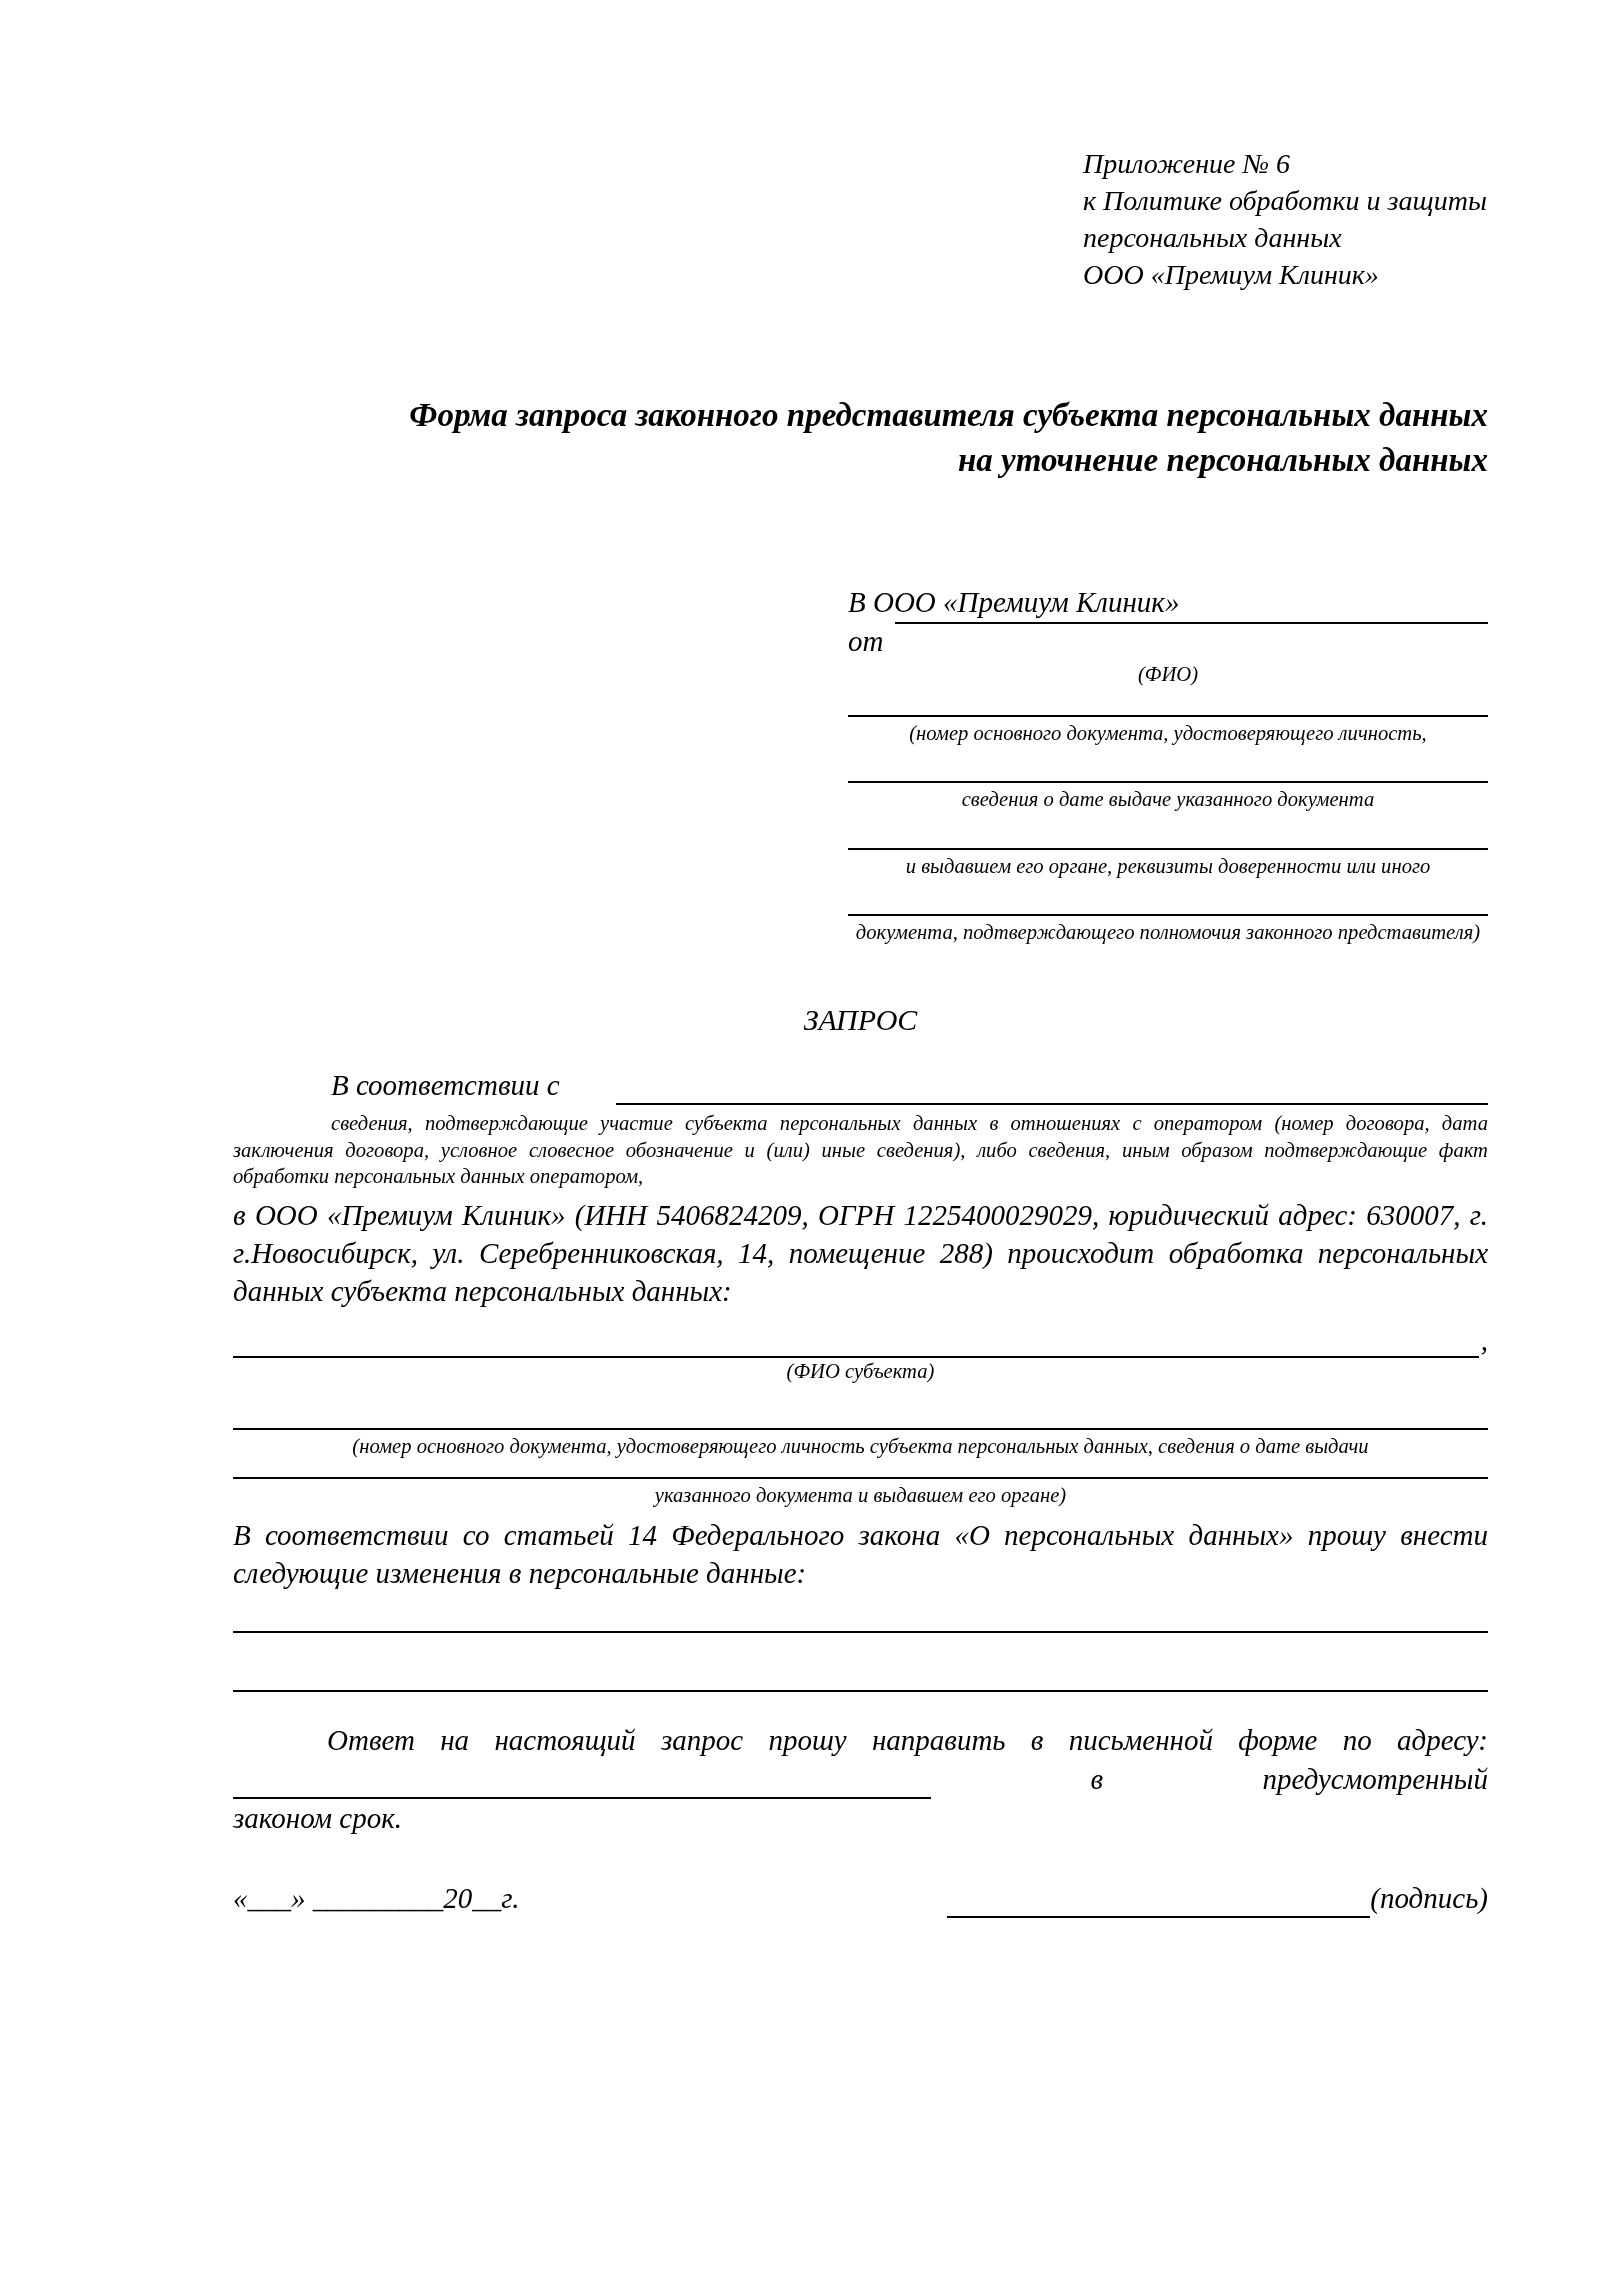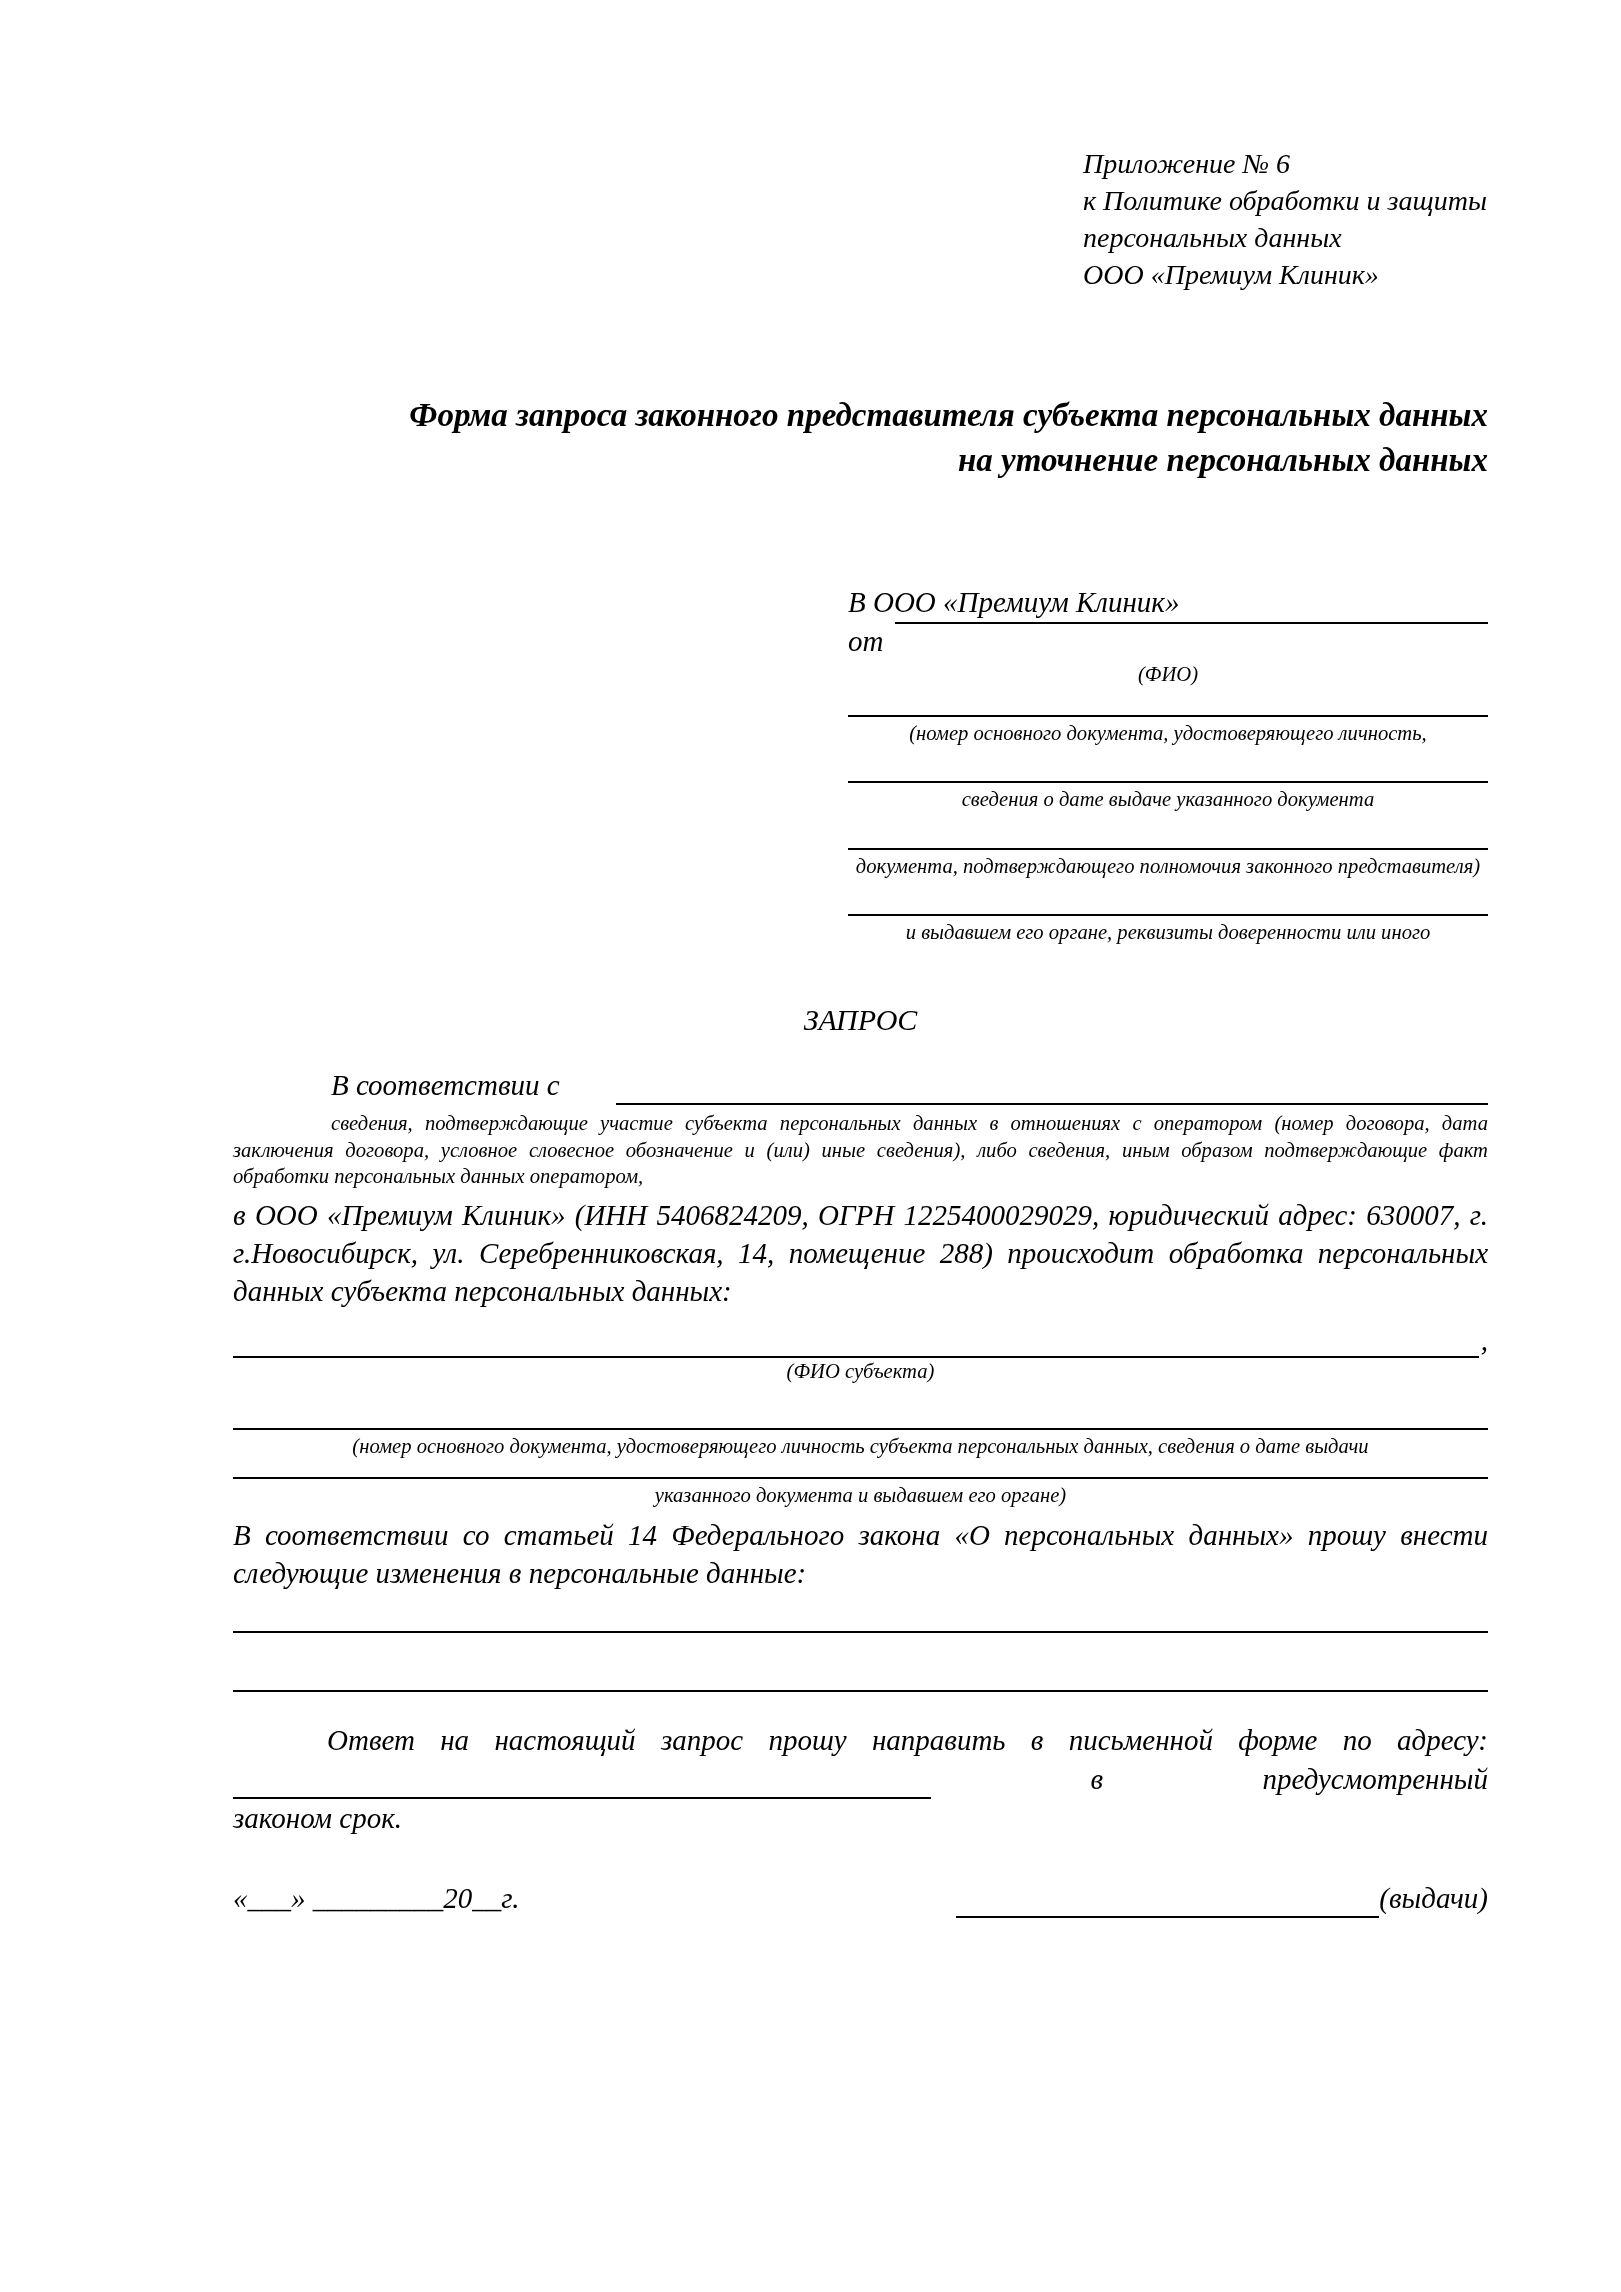--- a/index.html
+++ b/index.html
@@ -90,25 +90,25 @@
       <div class="addr-field first">
         <div class="rule"></div>
         <div class="cap">(номер основного документа, удостоверяющего личность,</div>
       </div>
       <div class="addr-field">
         <div class="rule"></div>
         <div class="cap">сведения о дате выдаче указанного документа</div>
       </div>
       <div class="addr-field">
         <div class="rule"></div>
-        <div class="cap">документа, подтверждающего полномочия законного представителя)</div>
+        <div class="cap">и выдавшем его органе, реквизиты доверенности или иного</div>
       </div>
       <div class="addr-field">
         <div class="rule"></div>
-        <div class="cap">и выдавшем его органе, реквизиты доверенности или иного</div>
+        <div class="cap">документа, подтверждающего полномочия законного представителя)</div>
       </div>
     </div>
 
     <div class="zapros">ЗАПРОС</div>
 
     <div class="accordance">
       <span>В соответствии с</span>
       <span class="fill"></span>
     </div>
 
@@ -143,19 +143,19 @@
         <span>в</span>
         <span>предусмотренный</span>
       </div>
       <div class="answer-l3">законом срок.</div>
     </div>
 
     <div class="footer-row">
       <div>«___» _________20__г.</div>
       <div class="sign-group">
         <span class="sig-line"></span>
-        <span>(выдачи)</span>
+        <span>(подпись)</span>
       </div>
     </div>
 
   </div>
 </div>
 
 
 </body></html>

